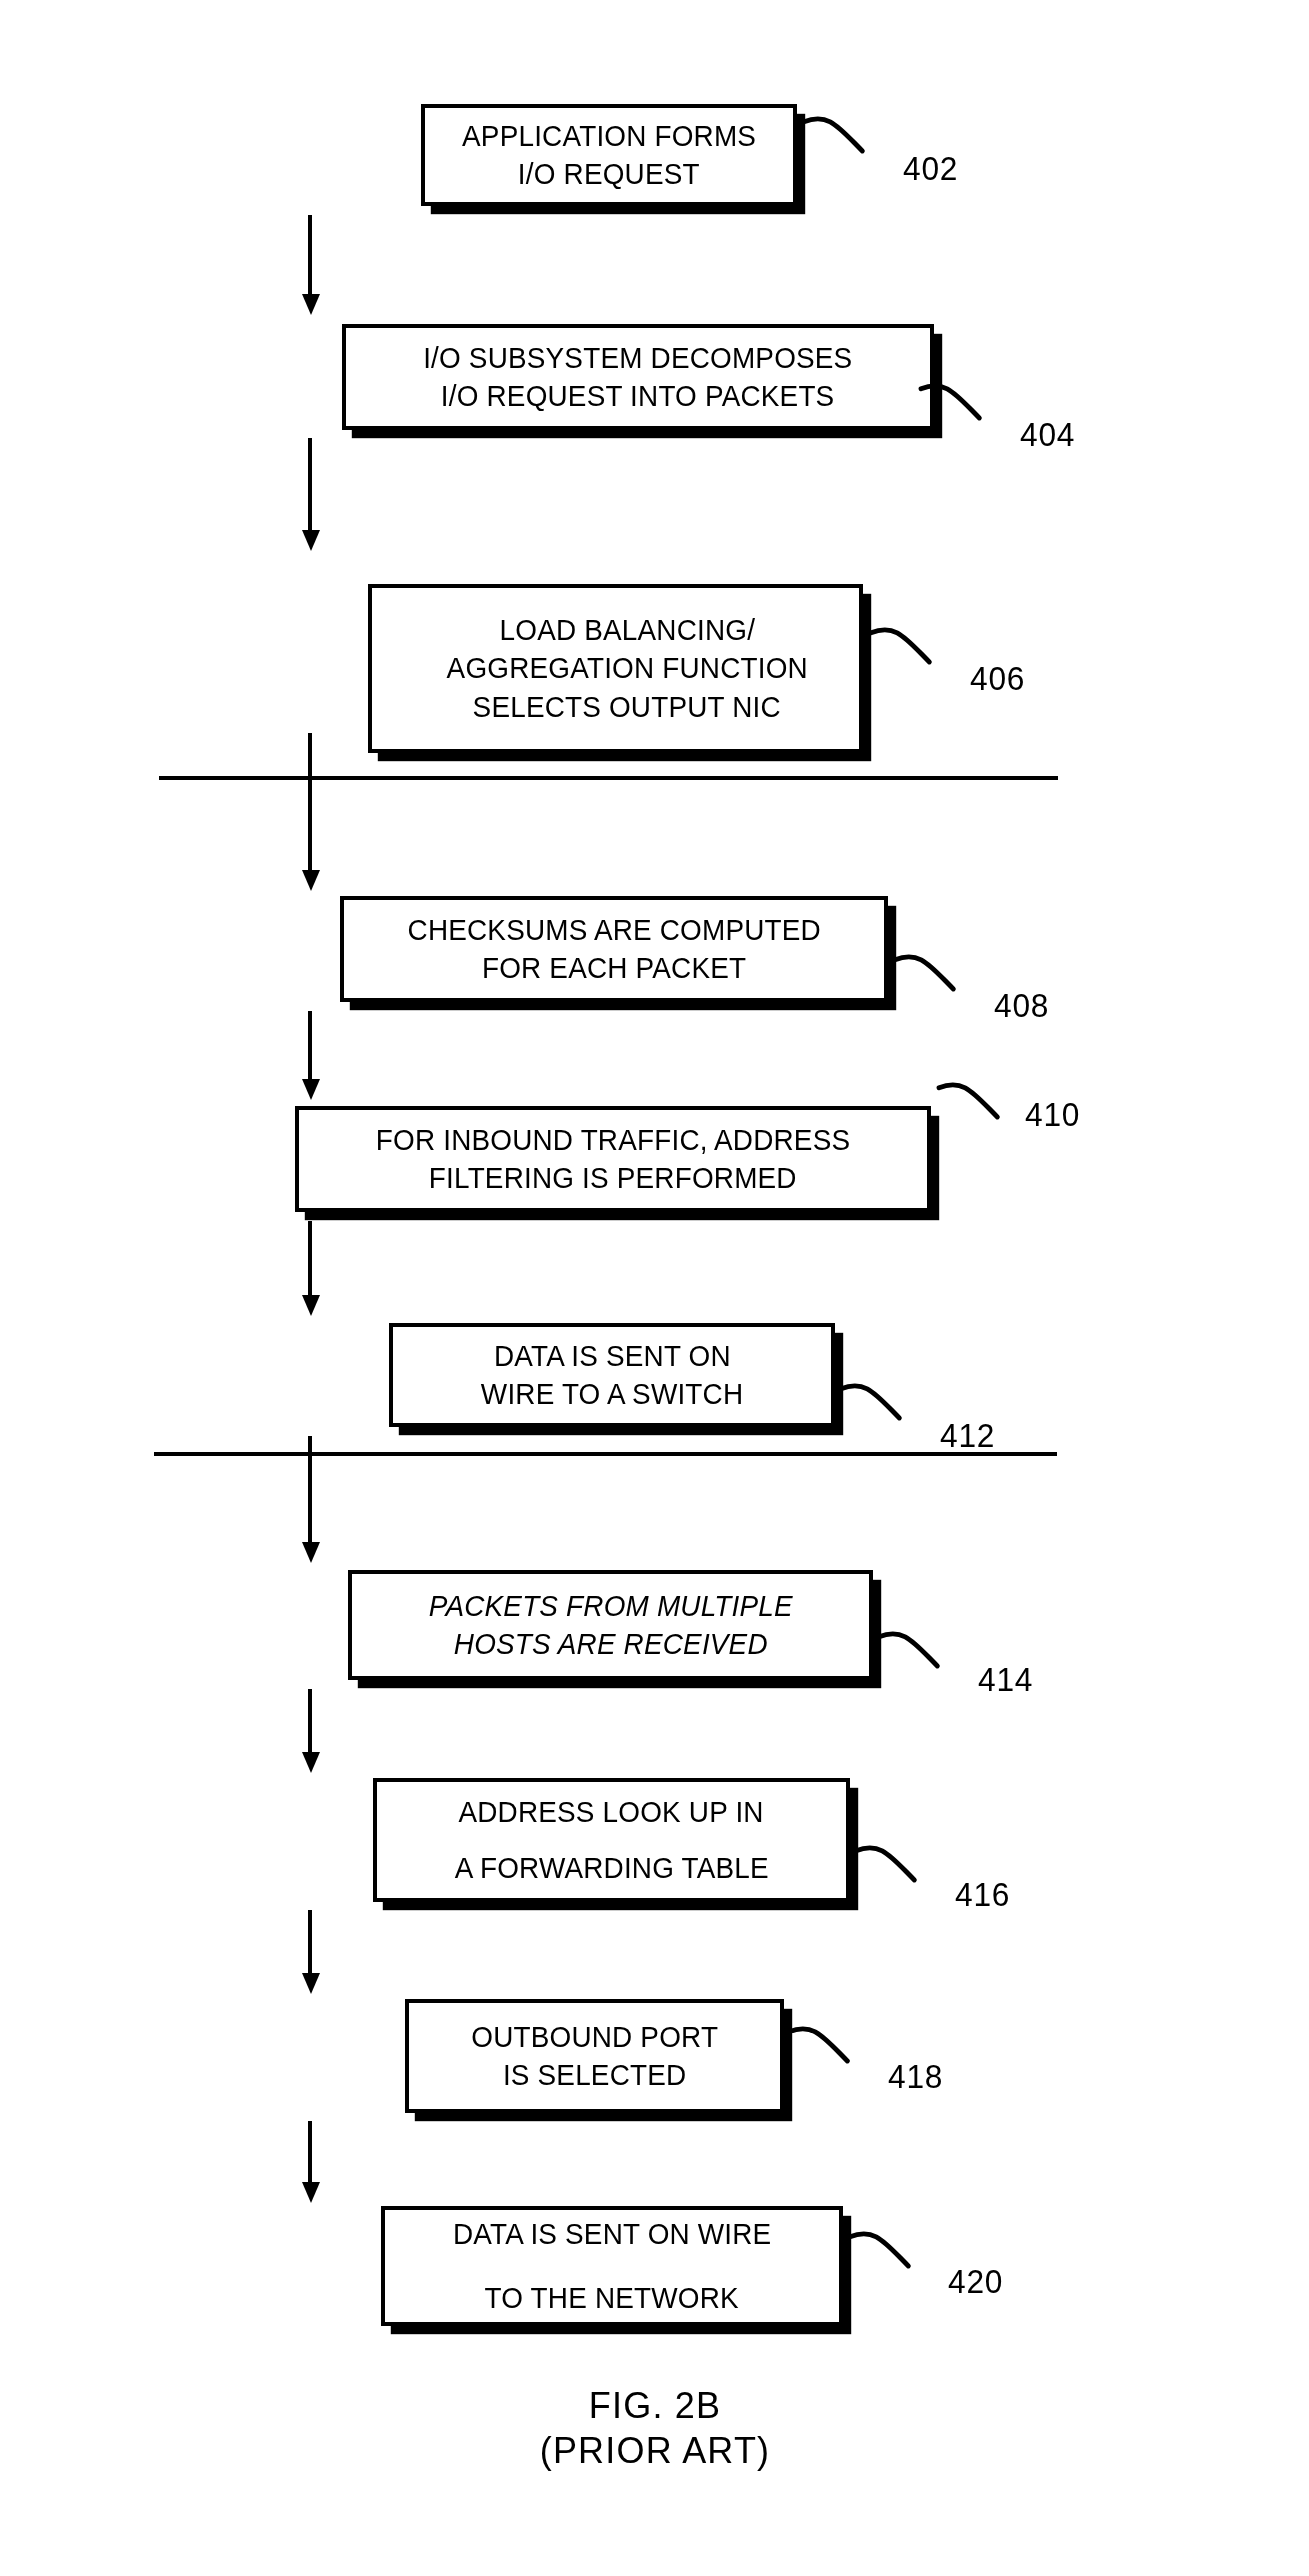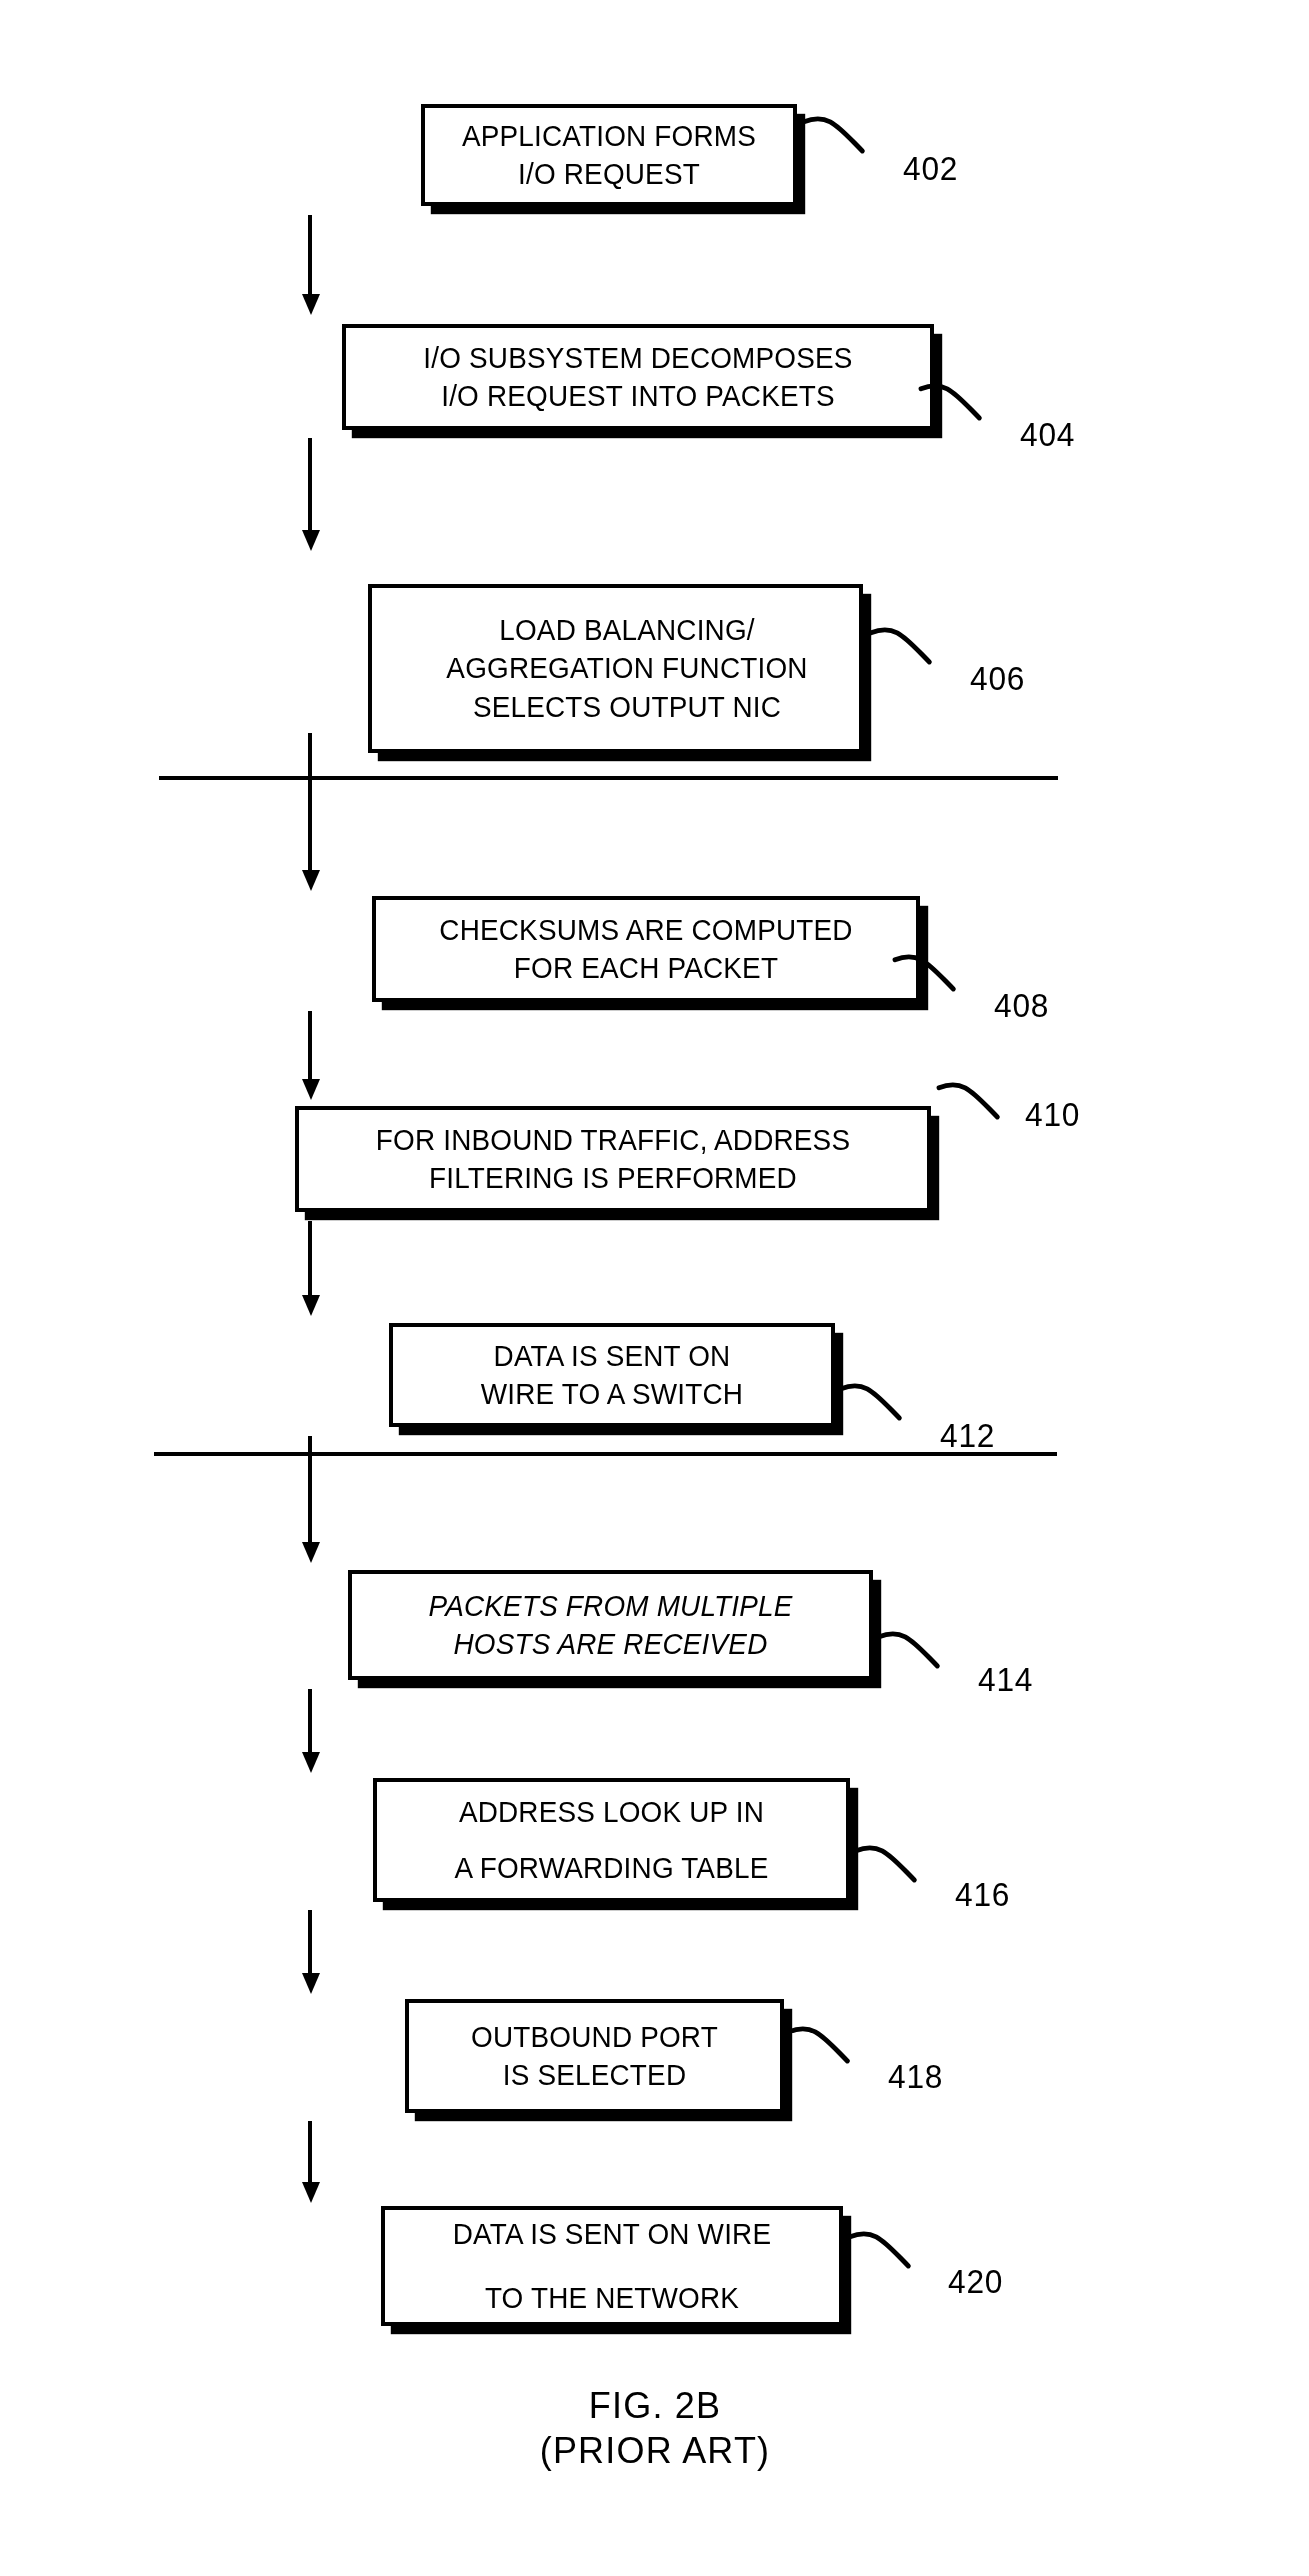--- a/index.html
+++ b/index.html
@@ -22,20 +22,21 @@
   
   .node {
     position: absolute;
     box-sizing: border-box;
     background: #ffffff;
     border: 4.1px solid #000000;
     
     box-shadow: 9px 9px 0 -0.8px #000000;
     display: flex;
     flex-direction: column;
+    align-items: center;
     justify-content: center;
     text-align: center;
     letter-spacing: 0.2px;
   }
   .node .line {
     display: block;
     white-space: nowrap;
     font-weight: 400;
     font-size: 30px;
     line-height: 1.28;
@@ -132,21 +133,21 @@
   </div>
   <svg class="leader" style="left:869px; top:602px; width:98px; height:81px;" viewBox="0 0 120 100">
     <path d="M2,38 C32,26 44,44 74,74"></path>
   </svg>
   <div class="ref" style="left:970px; top:660px;">406</div>
 
   <div class="arrow" style="left:308px; top:733px; height:142px;"></div>
   <div class="divider" style="left:159px; top:776px; width:899px;"></div>
   <div class="arrowhead" style="left:302px; top:870px;"></div>
 
-  <div class="node" style="left:340px; top:896px; width:548px; height:106px;margin-left:32px;">
+  <div class="node" style="left:340px; top:896px; width:548px; height:106px;">
     <span class="line">CHECKSUMS ARE COMPUTED</span>
     <span class="line">FOR EACH PACKET</span>
   </div>
   <svg class="leader" style="left:893px; top:929px; width:98px; height:81px;" viewBox="0 0 120 100">
     <path d="M2,38 C32,26 44,44 74,74"></path>
   </svg>
   <div class="ref" style="left:994px; top:987px;">408</div>
   <div class="arrow" style="left:308px; top:1011px; height:73px;"></div>
   <div class="arrowhead" style="left:302px; top:1079px;"></div>
 

